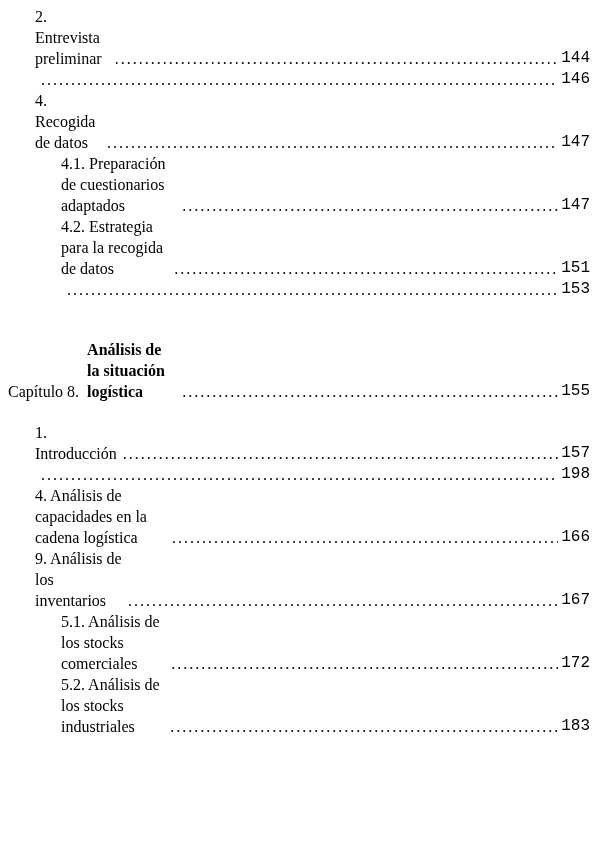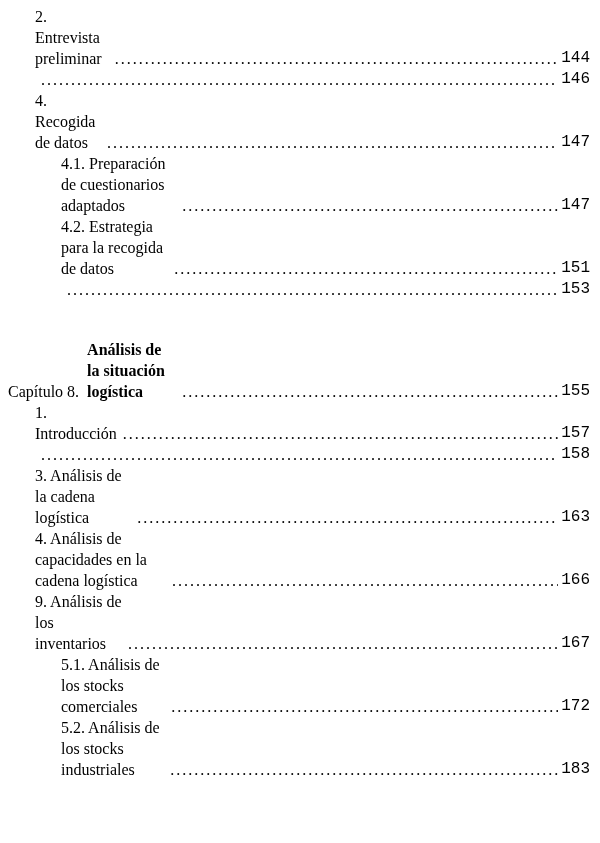--- a/index.html
+++ b/index.html
@@ -15,21 +15,21 @@
   }
   .toc-list { width: 100%; }
   .toc-row {
     display: flex;
     align-items: flex-end;
     line-height: 21px;
   }
   .indent-1 { padding-left: 27px; }
   .indent-2 { padding-left: 53px; }
   .gap-before { margin-top: 39px; }
-  .gap-small-before { margin-top: 0; }
+  .gap-small-before { margin-top: 20px; }
   .prefix { margin-right: 8px; white-space: nowrap; flex: 0 0 auto; }
   .title { flex: 0 1 auto; }
   .bold .title { font-weight: bold; }
   .leader {
     flex: 1 1 auto;
     min-width: 8px;
     overflow: hidden;
     white-space: nowrap;
     margin: 0 2px 0 6px;
   }
@@ -91,27 +91,21 @@
   </div>
       <div class="toc-row indent-1 gap-small-before">
 
     <span class="title">1. Introducción</span>
     <span class="leader"></span>
     <span class="pagenum">157</span>
   </div>
       <div class="toc-row indent-1">
 
     <span class="leader"></span>
-    <span class="pagenum">158</span>
-  </div>
-      <div class="toc-row indent-1">
-
-    <span class="title">3. Análisis de la cadena logística</span>
-    <span class="leader"></span>
-    <span class="pagenum">163</span>
+    <span class="pagenum">198</span>
   </div>
       <div class="toc-row indent-1">
 
     <span class="title">4. Análisis de capacidades en la cadena logística</span>
     <span class="leader"></span>
     <span class="pagenum">166</span>
   </div>
       <div class="toc-row indent-1">
 
     <span class="title">9. Análisis de los inventarios</span>

